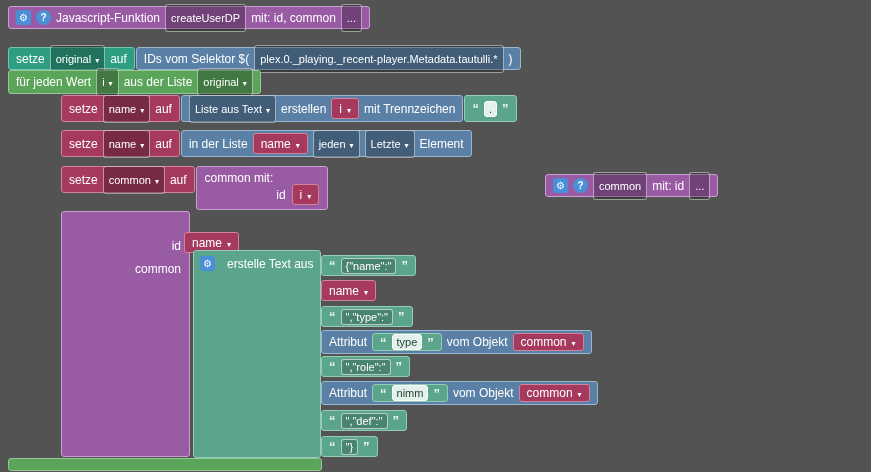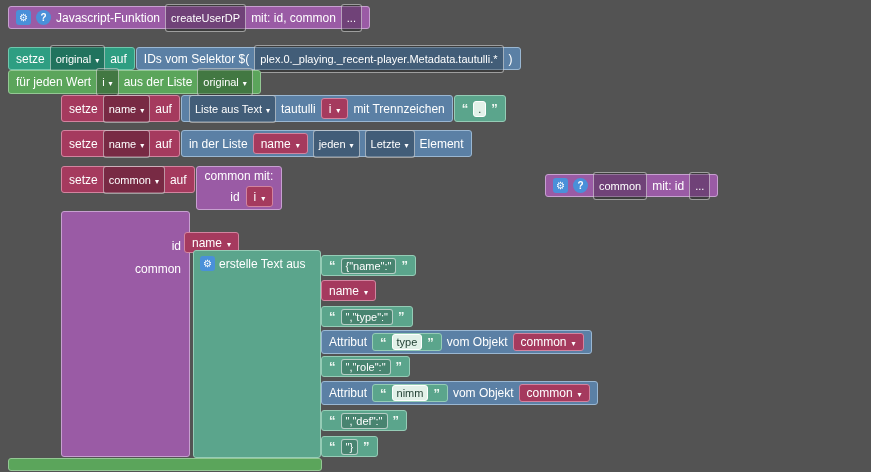--- a/index.html
+++ b/index.html
@@ -91,21 +91,21 @@
         <span>name</span>
         <span class="caret"></span>
       </span>
       <span>auf</span>
     </div>
     <div class="blk blue h27">
       <span class="chip">
         <span>Liste aus Text</span>
         <span class="caret"></span>
       </span>
-      <span>tautulli</span>
+      <span>erstellen</span>
       <span class="blk crimson h21">
         <span>i</span>
         <span class="caret"></span>
       </span>
       <span>mit Trennzeichen</span>
     </div>
     <div class="blk tgreen h27">
       <span class="q">“</span>
       <span class="strlight">.</span>
       <span class="q">”</span>
@@ -141,21 +141,21 @@
 
   <div class="row" style="left:61px;top:166px">
     <div class="blk crimson h27">
       <span>setze</span>
       <span class="chip">
         <span>common</span>
         <span class="caret"></span>
       </span>
       <span>auf</span>
     </div>
-    <div class="blk purple h44" style="flex-direction:column;align-items:flex-start;justify-content:center;gap:3px;padding:4px 8px">
+    <div class="blk purple h44" style="flex-direction:row;align-items:flex-start;justify-content:center;gap:3px;padding:4px 8px">
       <span>common  mit:</span>
       <span style="display:inline-flex;align-items:center;gap:6px;align-self:flex-end">
         <span>id</span>
         <span class="blk crimson h21">
           <span>i</span>
           <span class="caret"></span>
         </span>
       </span>
     </div>
   </div>
@@ -165,21 +165,21 @@
     <div class="rlabel" style="right:8px;top:50px">common</div>
   </div>
   <div class="row" style="left:184px;top:232px">
     <div class="blk crimson h21">
       <span>name</span>
       <span class="caret"></span>
     </div>
   </div>
 
   <div class="box tgreen" style="left:193px;top:250px;width:128px;height:208px">
-    <div style="display:flex;align-items:center;gap:4px;padding:5px 6px">
+    <div style="display:flex;align-items:center;gap:12px;padding:5px 6px">
       <span class="icon-sq"></span>
       <span>erstelle Text aus</span>
     </div>
   </div>
 
   <div class="row" style="left:321px;top:255px">
     <div class="blk tgreen h21">
       <span class="q">“</span>
       <span class="strdark">{"name":"</span>
       <span class="q">”</span>

